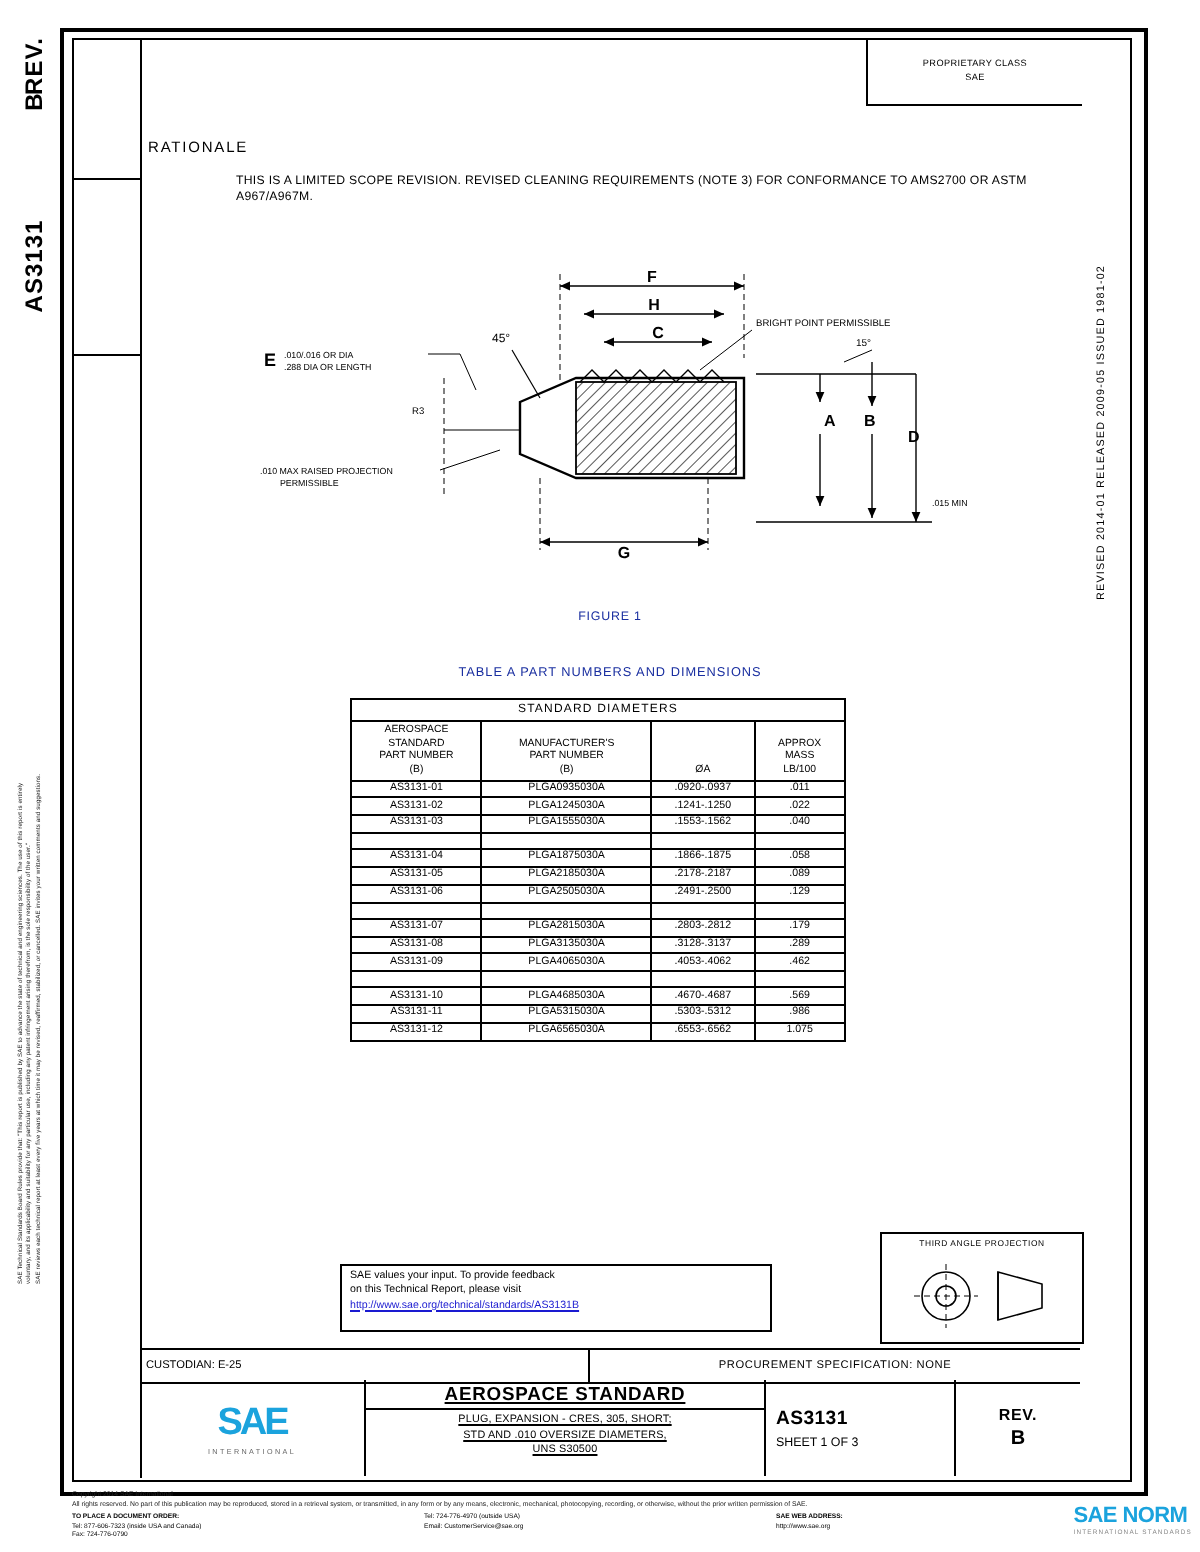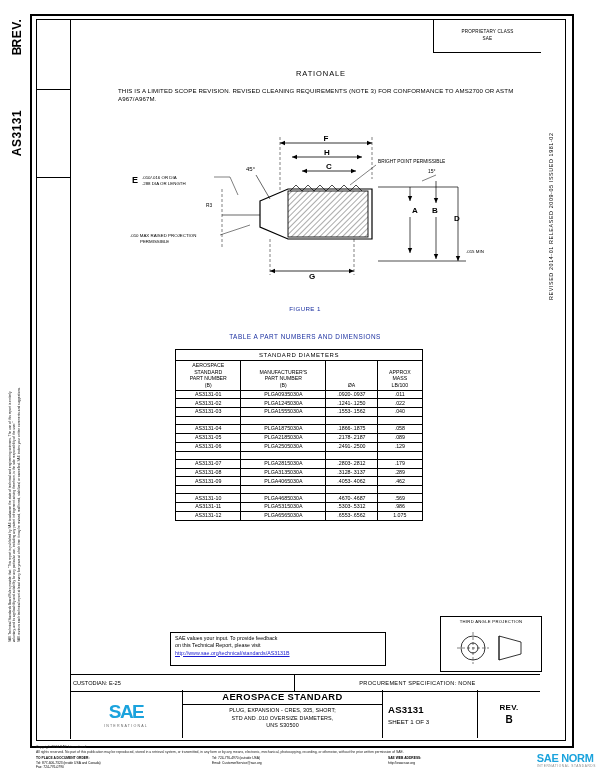--- a/index.html
+++ b/index.html
@@ -33,21 +33,21 @@
   
   .content{position:absolute;left:70px;top:19px;width:494px;height:720px;}
 
   
   .classbox{position:absolute;left:363px;top:0px;width:107px;height:33px;
       border-left:1px solid #000;border-bottom:1px solid #000;
       display:flex;align-items:center;justify-content:center;text-align:center;}
   .classbox span{font-size:4.6px;line-height:6.5px;letter-spacing:.2px;}
 
   
-  .rationale-title{position:absolute;left:16px;width:470px;top:50px;text-align:center;
+  .rationale-title{position:absolute;left:4px;width:470px;top:50px;text-align:left;
       font-size:7.5px;letter-spacing:.9px;}
   .rationale-body{position:absolute;left:48px;top:68px;width:400px;
       font-size:6.1px;line-height:8.4px;letter-spacing:.15px;}
 
   
   .figure{position:absolute;left:40px;top:110px;width:400px;height:160px;}
   .fig-caption{position:absolute;left:0;width:470px;top:286px;text-align:center;
       font-size:6.2px;color:#1a2fa0;letter-spacing:.4px;}
   .table-caption{position:absolute;left:0;width:470px;top:314px;text-align:center;
       font-size:6.4px;color:#1a2fa0;letter-spacing:.5px;}
@@ -85,21 +85,21 @@
       display:flex;align-items:center;justify-content:center;font-size:5.6px;letter-spacing:.3px;}
 
   .tb-row2{position:absolute;left:0;top:16px;width:470px;height:48px;}
   .tb-logo{position:absolute;left:0;top:0;width:113px;height:48px;
       border-right:1.5px solid #000;box-sizing:border-box;
       display:flex;flex-direction:column;align-items:center;justify-content:center;}
   .sae-logo{font-size:19px;font-weight:bold;color:#1ba3dd;letter-spacing:-1.5px;
       font-family:"Liberation Sans",sans-serif;}
   .sae-sub{font-size:3.6px;color:#666;letter-spacing:1.2px;margin-top:1px;}
   .tb-title{position:absolute;left:113px;top:0;width:200px;height:48px;
-      border-right:1.5px solid #000;box-sizing:border-box;text-align:center;}
+      border-right:1.5px solid #000;box-sizing:border-box;text-align:center;text-decoration:underline;}
   .tb-title-main{font-size:9.4px;font-weight:bold;letter-spacing:.4px;
       border-bottom:1px solid #000;padding:1px 0 2px;}
   .tb-title-sub{font-size:5.4px;line-height:7.6px;padding-top:2px;letter-spacing:.1px;}
   .tb-num{position:absolute;left:313px;top:0;width:95px;height:48px;
       border-right:1.5px solid #000;box-sizing:border-box;padding-left:5px;
       display:flex;flex-direction:column;justify-content:center;}
   .tb-num-main{font-size:9.6px;font-weight:bold;letter-spacing:.2px;}
   .tb-num-sheet{font-size:6.2px;margin-top:3px;}
   .tb-rev{position:absolute;left:408px;top:0;width:62px;height:48px;
       display:flex;flex-direction:column;align-items:center;justify-content:center;}

